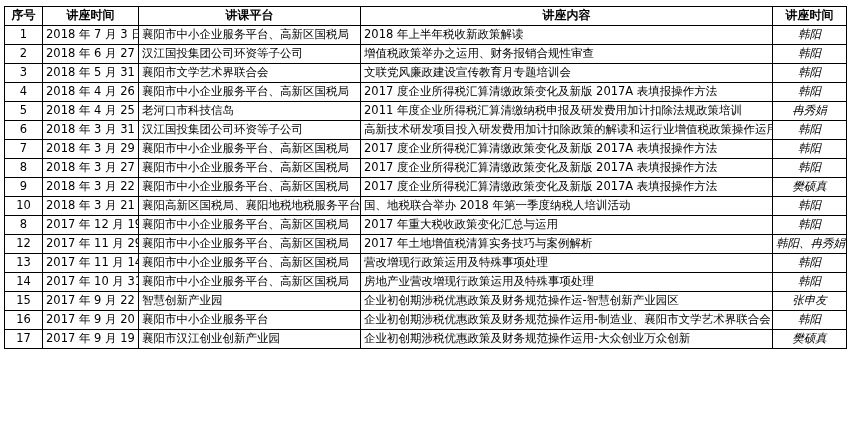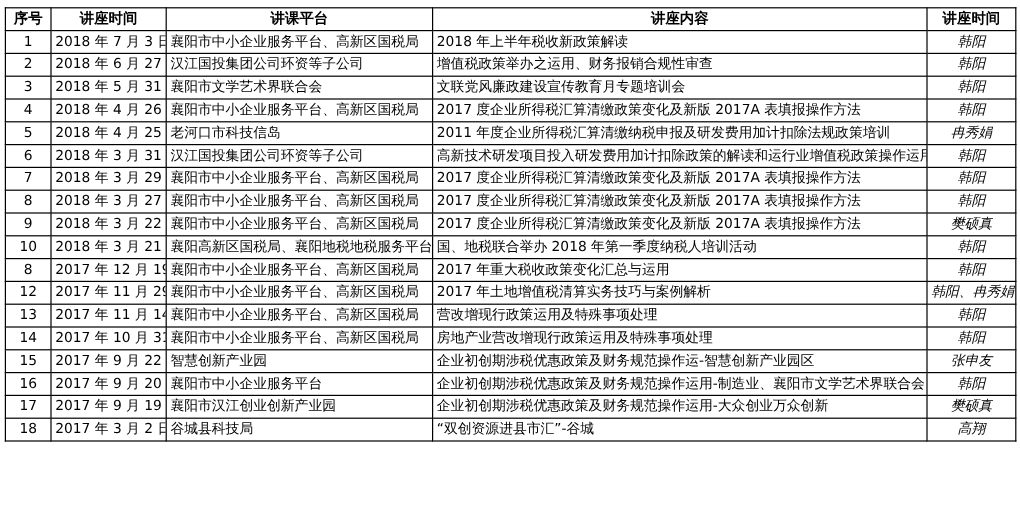--- a/index.html
+++ b/index.html
@@ -186,22 +186,15 @@
         <td class="content">企业初创期涉税优惠政策及财务规范操作运用-制造业、襄阳市文学艺术界联合会</td>
         <td class="teacher">韩阳</td>
       </tr>
       <tr>
         <td class="idx">17</td>
         <td class="date">2017 年 9 月 19 日</td>
         <td class="platform">襄阳市汉江创业创新产业园</td>
         <td class="content">企业初创期涉税优惠政策及财务规范操作运用-大众创业万众创新</td>
         <td class="teacher">樊硕真</td>
       </tr>
-      <tr>
-        <td class="idx">18</td>
-        <td class="date">2017 年 3 月 2 日</td>
-        <td class="platform">谷城县科技局</td>
-        <td class="content">“双创资源进县市汇”-谷城</td>
-        <td class="teacher">高翔</td>
-      </tr>
     </tbody>
   </table>
 </div>
 
 </body></html>

